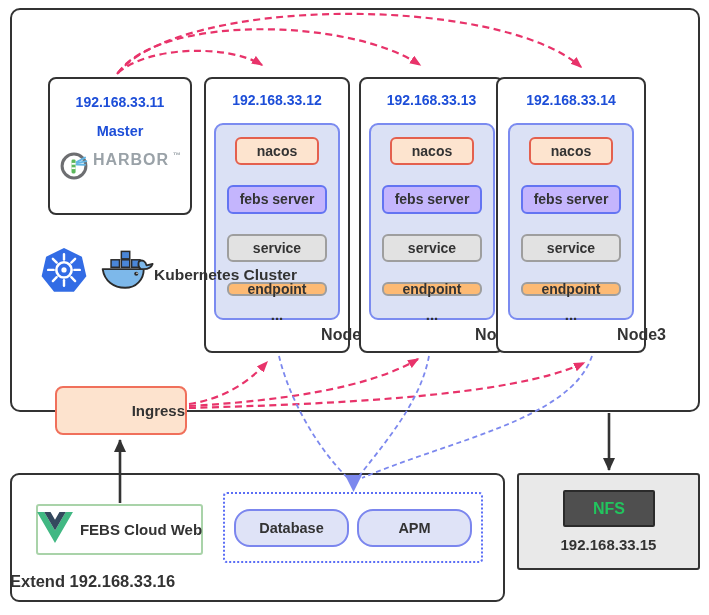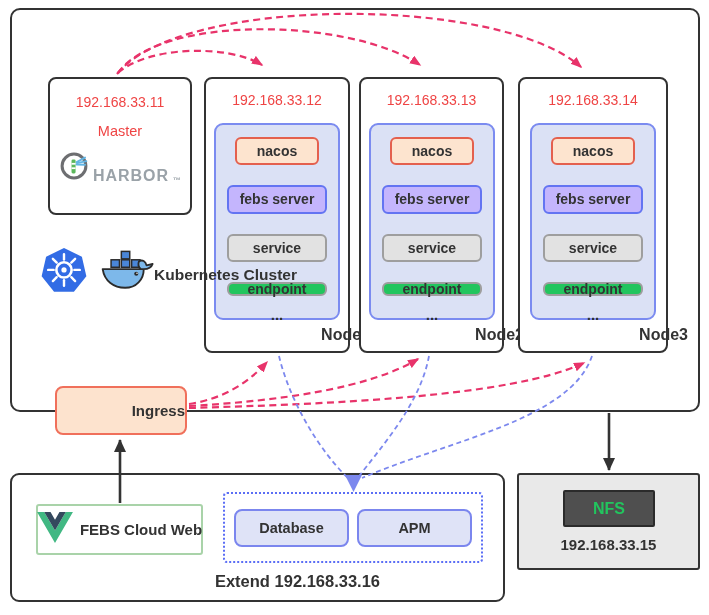--- a/index.html
+++ b/index.html
@@ -1,62 +1,62 @@
 <!DOCTYPE html>
 <html><head>
 <meta charset="utf-8">
 <style>
   html,body{margin:0;padding:0;background:#fff;}
   #canvas{
     position:relative;width:709px;height:615px;background:#fff;overflow:hidden;
     font-family:"Liberation Sans", sans-serif;color:#333;
   }
   .box{position:absolute;box-sizing:border-box;border:2px solid #333;border-radius:8px;background:#fff;}
-  .txt{font-weight:400;color:#ef4444;}
+  .txt{font-weight:700;color:#1d4ed8;}
   
   .cluster{left:10px;top:8px;width:690px;height:404px;border-radius:10px;background:#fff;}
   
   .master{left:48px;top:77px;width:144px;height:138px;display:flex;flex-direction:column;align-items:center;}
   .master .ip{margin-top:15px;font-size:14px;}
   .master .role{margin-top:13px;font-size:14.5px;}
-  .harbor-row{margin-top:12px;display:flex;align-items:flex-end;gap:4px;}
+  .harbor-row{margin-top:12px;display:flex;align-items:flex-start;gap:4px;}
   .harbor-word{font-size:16px;font-weight:700;color:#9aa2a8;letter-spacing:1px;}
   .harbor-tm{font-size:8px;color:#9aa2a8;vertical-align:super;font-weight:700;}
   
   .node{top:77px;width:146px;height:276px;}
   .node .ip{position:absolute;top:13px;left:0;width:100%;text-align:center;font-size:14px;}
   .pod{position:absolute;left:8px;top:44px;width:126px;height:197px;box-sizing:border-box;
        background:#dbe1f5;border:2px solid #7b8bf0;border-radius:9px;
        display:flex;flex-direction:column;align-items:center;padding-top:12px;gap:20px;}
   .stack-item{box-sizing:border-box;width:100px;height:32px;border-radius:6px;
        display:flex;align-items:center;justify-content:center;font-size:14px;font-weight:700;}
   .nacos{width:84px;background:#fde4cf;border:2px solid #e4604e;}
   .febs{background:#c4b5fd;border:2px solid #6374f2;}
   .service{background:#e2e2e2;border:2px solid #9e9e9e;}
-  .endpoint{background:#22c55e;border:2px solid #9e9e9e;height:14px;}
+  .endpoint{background:#fdba74;border:2px solid #9e9e9e;height:14px;}
   .dots{font-size:15px;font-weight:700;line-height:6px;margin-top:-4px;}
   .node .name{position:absolute;bottom:7px;left:0;width:100%;text-align:right;font-size:16px;font-weight:700;padding-left:22px;}
   
   .k8s-block{position:absolute;left:40px;top:246px;width:160px;display:flex;flex-direction:row;align-items:center;}
   .k8s-icons{display:flex;align-items:center;gap:10px;height:54px;}
   .k8s-label{margin-top:4px;font-size:15.5px;font-weight:700;white-space:nowrap;}
   
   .ingress{left:55px;top:386px;width:132px;height:49px;background:#fde3ce;border:2px solid #f0705b;
            display:flex;align-items:center;justify-content:flex-end;font-size:15px;font-weight:700;z-index:3;}
   
   .extend{left:10px;top:473px;width:495px;height:129px;border-radius:9px;}
   .webbox{left:36px;top:504px;width:167px;height:51px;border:2px solid #a9d3a9;border-radius:3px;
           display:flex;align-items:center;justify-content:center;gap:7px;}
   .webbox .lbl{font-size:15px;font-weight:700;white-space:nowrap;}
   .dotted{left:223px;top:492px;width:260px;height:71px;border:2px dotted #5b6ef5;border-radius:4px;background:transparent;}
-  .svcbox{height:38px;width:115px;top:509px;background:#dfe3f7;border:2px solid #7b86ee;border-radius:8px;
+  .svcbox{height:38px;width:115px;top:509px;background:#dfe3f7;border:2px solid #7b86ee;border-radius:16px;
           display:flex;align-items:center;justify-content:center;font-size:14.5px;font-weight:700;}
   .database{left:234px;}
   .apm{left:357px;}
-  .extend-label{position:absolute;left:10px;top:572px;width:495px;text-align:center;font-size:16.5px;font-weight:700;margin-left:40px;}
+  .extend-label{position:absolute;left:10px;top:572px;width:495px;font-size:16.5px;font-weight:700;}
   
   .nfs-outer{left:517px;top:473px;width:183px;height:97px;background:#e9e9e9;border-radius:3px;}
   .nfs-inner{left:563px;top:490px;width:92px;height:37px;background:#4f4f4f;border:2px solid #2b2b2b;border-radius:2px;
              display:flex;align-items:center;justify-content:center;color:#22c55e;font-size:16px;font-weight:700;}
   .nfs-ip{position:absolute;left:517px;top:536px;width:183px;text-align:center;font-size:15px;font-weight:700;}
   
   .overlay{position:absolute;left:0;top:0;width:709px;height:615px;z-index:5;pointer-events:none;}
 </style>
 </head>
 <body>
@@ -104,21 +104,21 @@
     <div class="pod">
       <div class="stack-item nacos">nacos</div>
       <div class="stack-item febs">febs server</div>
       <div class="stack-item service">service</div>
       <div class="stack-item endpoint">endpoint</div>
       <div class="dots">...</div>
     </div>
     <div class="name">Node2</div>
   </div>
 
-  <div class="box node" style="left:518px;width:150px;">
+  <div class="box node" style="left:496px;width:150px;">
     <div class="txt ip">192.168.33.14</div>
     <div class="pod" style="left:10px;">
       <div class="stack-item nacos">nacos</div>
       <div class="stack-item febs">febs server</div>
       <div class="stack-item service">service</div>
       <div class="stack-item endpoint">endpoint</div>
       <div class="dots">...</div>
     </div>
     <div class="name">Node3</div>
   </div>

